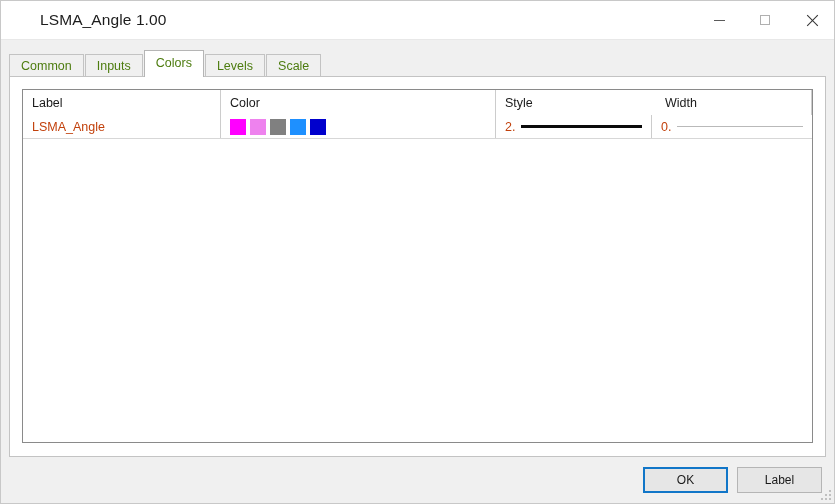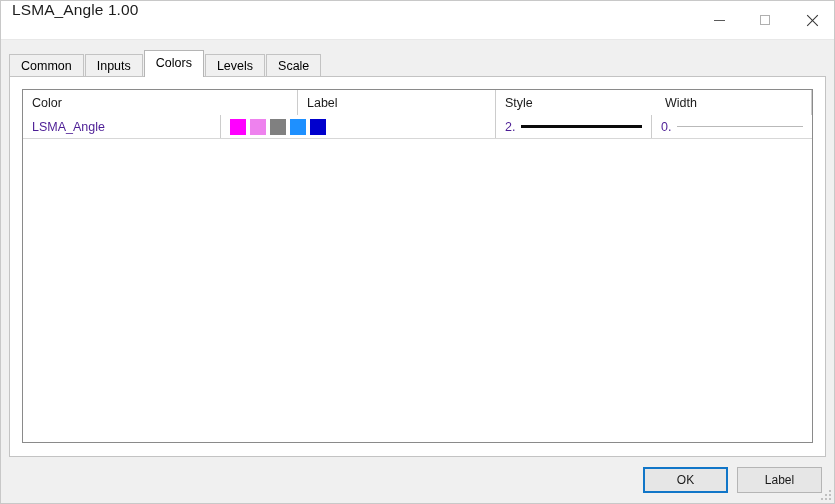--- a/index.html
+++ b/index.html
@@ -28,22 +28,24 @@
     display: flex;
     flex-direction: column;
   }
 
   
   .titlebar {
     height: 38px;
     min-height: 38px;
     background: #ffffff;
     display: flex;
+    align-items: center;
     border-bottom: 1px solid #e8e8e8;
     position: relative;
+    padding-left: 28px;
   }
   .title-text {
     padding-left: 11px;
     font-size: 15.5px;
     color: #1c1c1c;
     letter-spacing: 0.1px;
     white-space: nowrap;
   }
   .winbtns {
     position: absolute;
@@ -111,21 +113,21 @@
   .tab {
     height: 22px;
     line-height: 22px;
     padding: 0 11px;
     margin-right: 1px;
     background: #f0f0f0;
     border: 1px solid #c3c3c3;
     border-bottom: none;
     box-sizing: border-box;
     font-size: 12.5px;
-    color: #000000;
+    color: #4d7c0f;
     white-space: nowrap;
     position: relative;
     margin-top: 14px;
   }
   .tab.active {
     height: 27px;
     line-height: 25px;
     background: #ffffff;
     border-color: #b5b5b5;
     z-index: 4;
@@ -170,21 +172,21 @@
   .trow {
     height: 24px;
     border-bottom: 1px solid #d7d7d7;
   }
   .cell {
     box-sizing: border-box;
     display: flex;
     align-items: center;
     padding-left: 9px;
     font-size: 12.5px;
-    color: #4c1d95;
+    color: #c2410c;
     overflow: hidden;
     white-space: nowrap;
   }
   .c-label { width: 198px; border-right: 1px solid #cccccc; }
   .c-color { width: 275px; border-right: 1px solid #cccccc; }
   .c-width { width: 156px; border-right: 1px solid #cccccc; }
   .c-style { flex: 1; }
 
   .thead .cell { color: #1a1a1a; }
 
@@ -299,22 +301,22 @@
         <span>Scale</span>
       </div>
     </div>
 
     <div class="tabpanel">
 
       <div class="listbox">
         <div class="table">
 
           <div class="thead">
+            <div class="cell c-label">Label</div>
             <div class="cell c-color">Color</div>
-            <div class="cell c-label">Label</div>
             <div class="cell c-style">Style</div>
             <div class="cell c-width">Width</div>
           </div>
 
           <div class="trow">
             <div class="cell c-label">LSMA_Angle</div>
             <div class="cell c-color">
               <span class="swatches">
                 <span class="swatch" style="background: rgb(255, 0, 255);"></span>
                 <span class="swatch" style="background: rgb(238, 130, 238);"></span>

